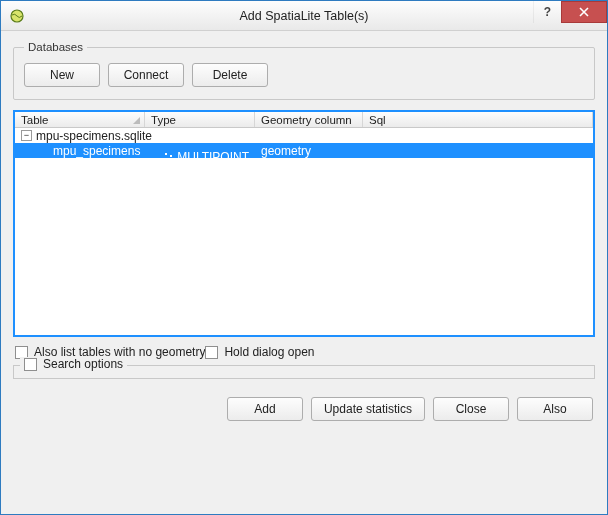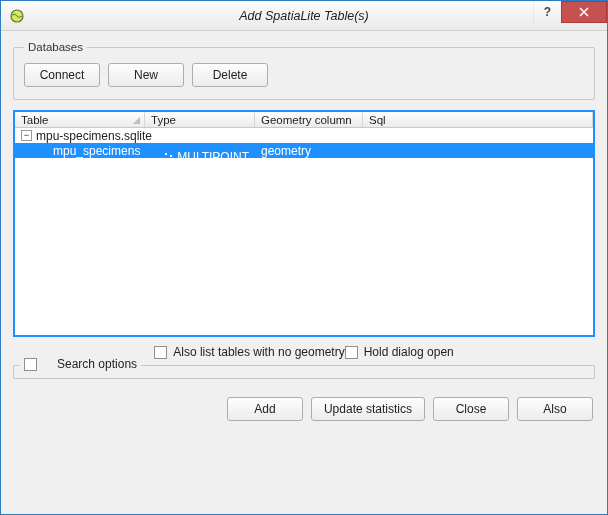--- a/index.html
+++ b/index.html
@@ -24,21 +24,20 @@
     width: 16px; height: 16px; margin-left: 8px;
     display: flex; align-items: center; justify-content: center;
   }
   .titlebar-title {
     position: absolute;
     left: 0; right: 0;
     text-align: center;
     font-size: 12.5px;
     color: #222;
     pointer-events: none;
-    font-style: italic;
   }
   .titlebar-controls {
     position: absolute;
     right: 0; top: 0;
     display: flex;
     height: 22px;
   }
   .ctrl-btn {
     width: 46px; height: 22px;
     display: flex; align-items: center; justify-content: center;
@@ -161,21 +160,21 @@
   .dc-type { width: 110px; padding-left: 20px; margin-top: 12px; }
   .dc-geom { width: 108px; }
   .point-icon {
     display: inline-flex; gap: 1px; margin-right: 0;
   }
   .point-icon span {
     width: 2px; height: 2px; background: #fff; display: inline-block;
   }
   .opts-row {
     display: flex;
-    justify-content: center;
+    justify-content: flex-start;
     align-items: center;
     margin: 8px 2px 0 2px;
   }
   .chk {
     display: flex;
     align-items: center;
     gap: 6px;
     font-size: 12px;
     color: #222;
   }
@@ -228,22 +227,22 @@
         </svg>
     </div>
   </div>
 </div>
 
 <div class="content">
 
   <fieldset>
     <legend>Databases</legend>
     <div class="btn-row">
+      <div class="btn">New</div>
       <div class="btn">Connect</div>
-      <div class="btn">New</div>
       <div class="btn">Delete</div>
     </div>
   </fieldset>
 
   <div class="table-box">
     <div class="table-header">
       <div class="th col-table">
         <span>Table</span>
         <span class="th-sort">
           <svg width="7" height="7" viewBox="0 0 7 7">
@@ -285,21 +284,21 @@
       <span>Also list tables with no geometry</span>
     </label>
     <label class="chk">
       <span class="chk-box"></span>
       <span>Hold dialog open</span>
     </label>
   </div>
 
   <div class="search-fieldset">
     <div class="search-legend-wrap">
-      <label class="chk" style="gap:20px;text-align:right;">
+      <label class="chk" style="gap:6px;text-align:right;">
         <span class="chk-box"></span>
         <span>Search options</span>
       </label>
     </div>
   </div>
 
   <div class="bottom-row">
     <div class="push-btn">Add</div>
     <div class="push-btn" style="min-width:110px">Update statistics</div>
     <div class="push-btn">Close</div>

